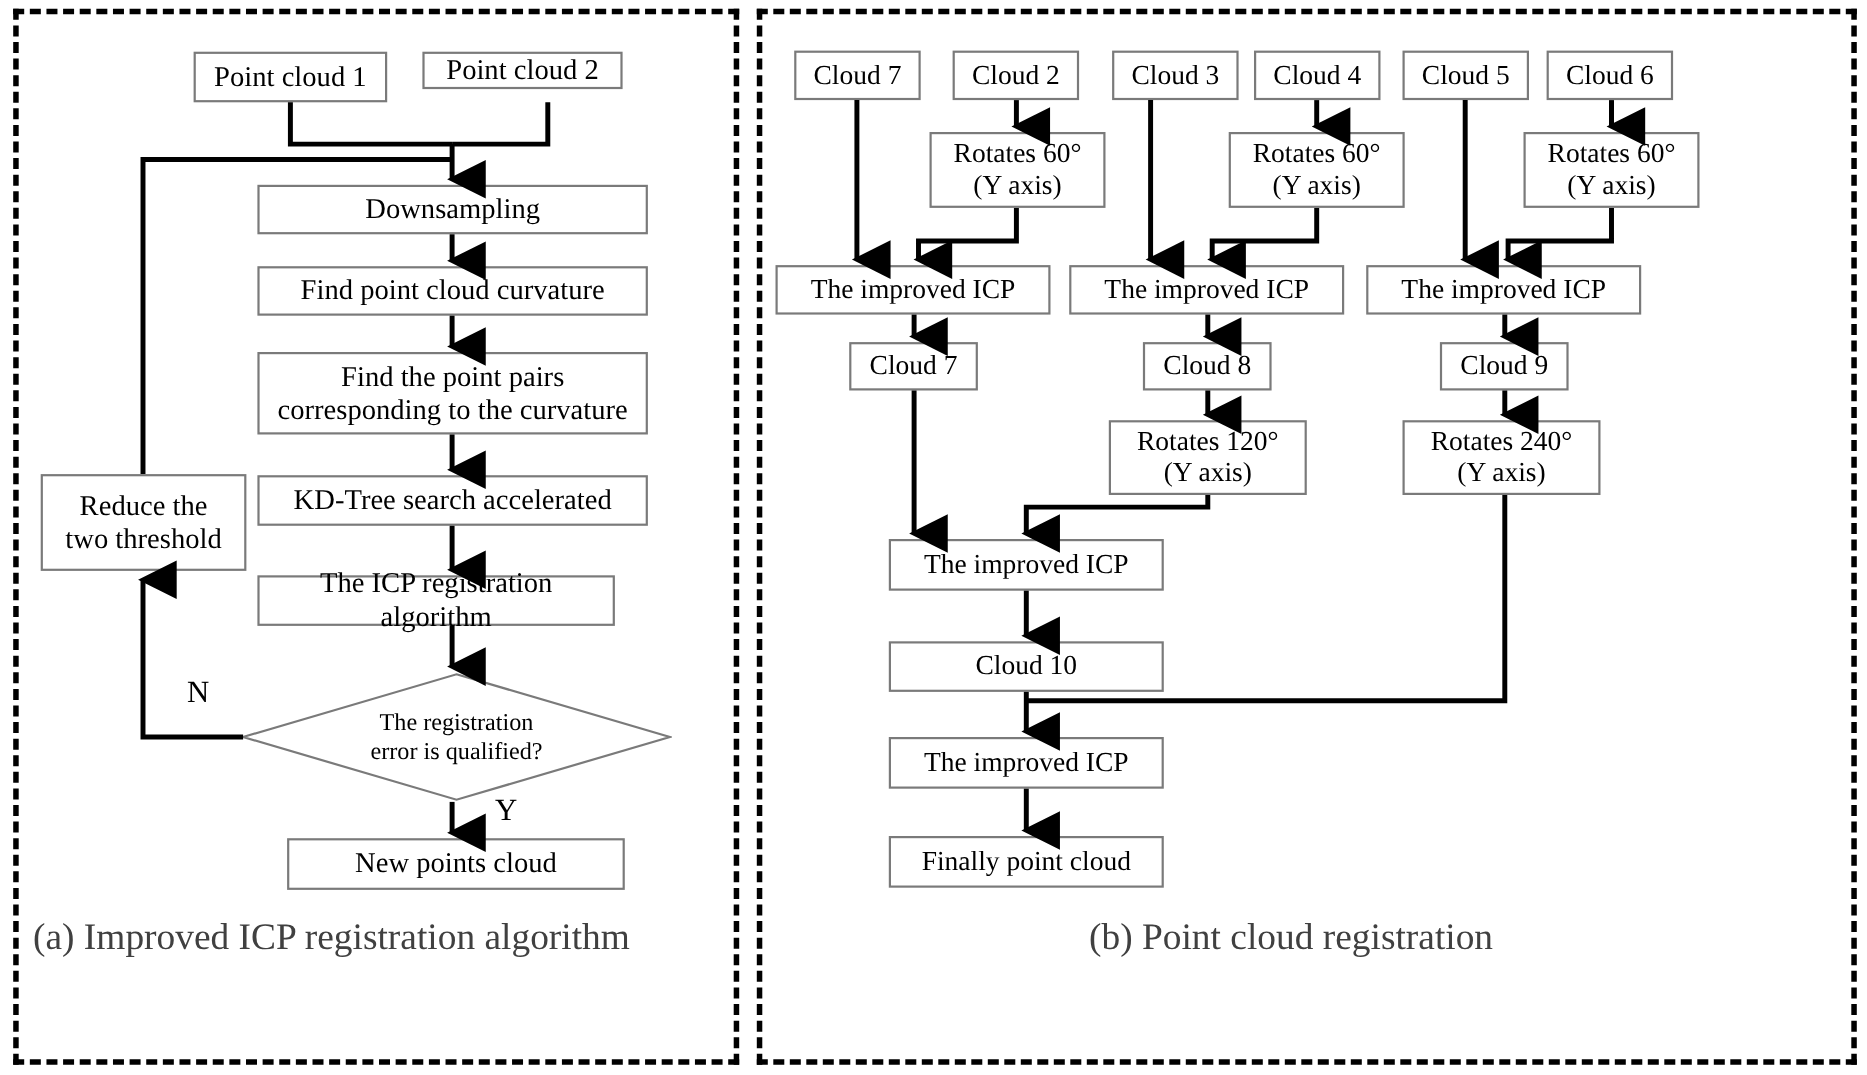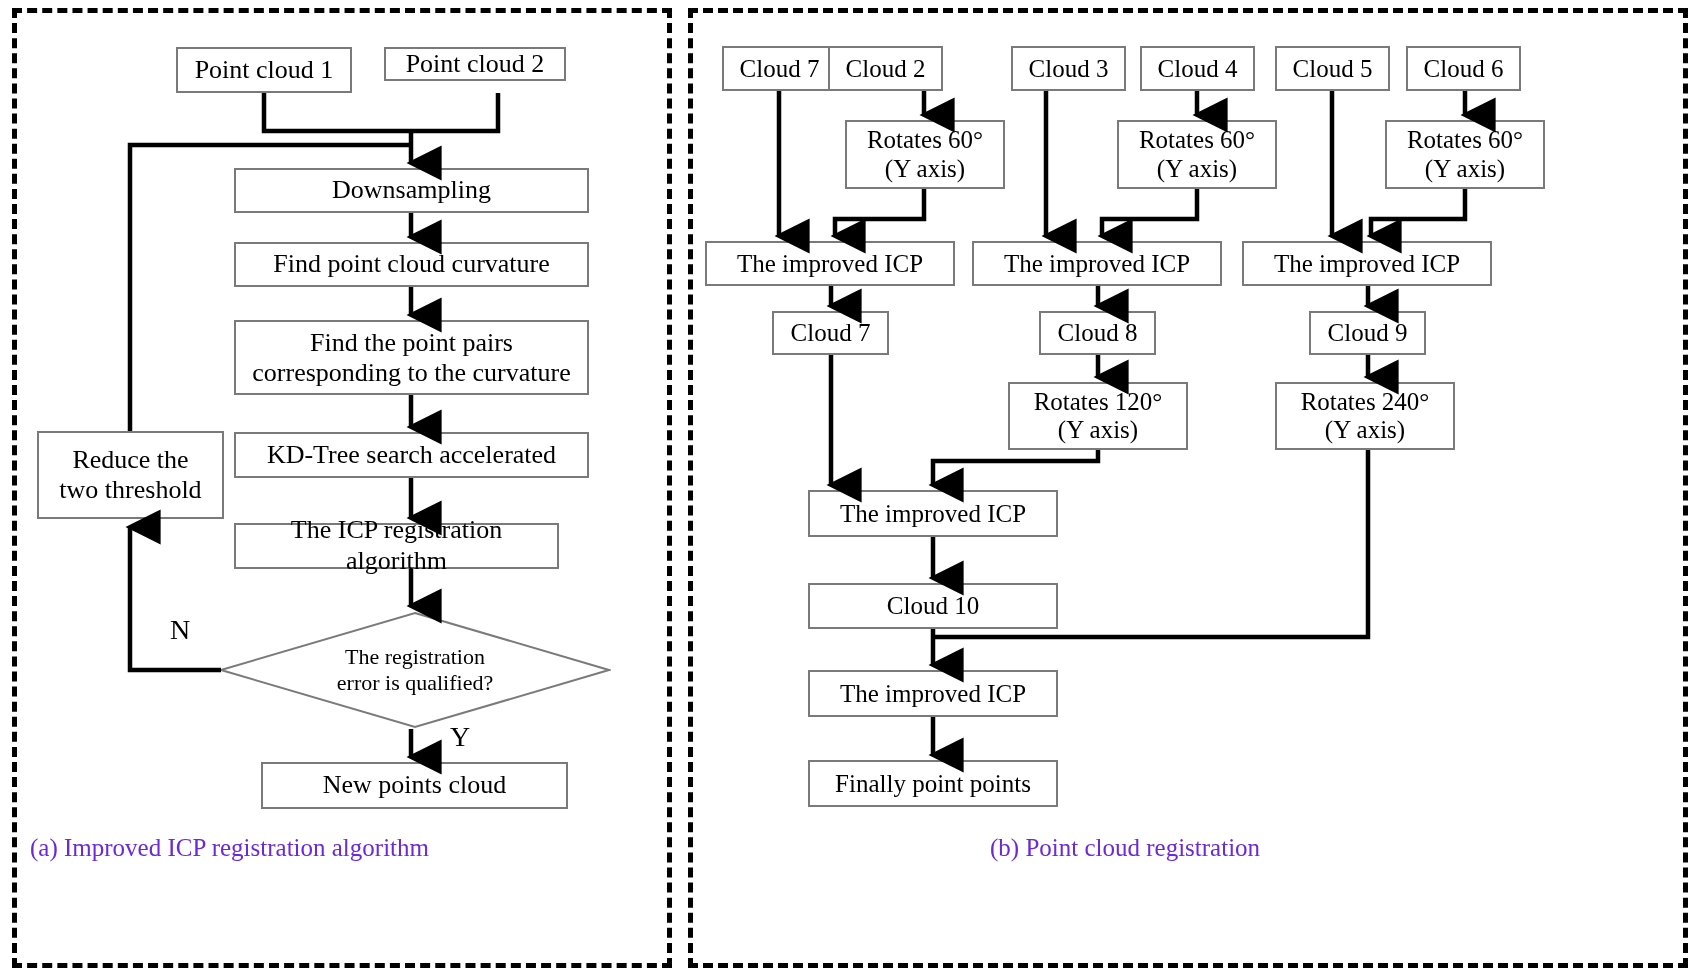--- a/index.html
+++ b/index.html
@@ -60,22 +60,22 @@
   }
   
   .flabel {
     position: absolute;
     font-size: 28px;
     color: #000;
     white-space: nowrap;
   }
   .caption {
     position: absolute;
-    font-size: 25px;
-    color: #6d28d9;
+    font-size: 34px;
+    color: #404040;
     white-space: nowrap;
   }
   
   #wires {
     position: absolute;
     left: 0; top: 0;
     width: 1697px;
     height: 977px;
     pointer-events: none;
   }
@@ -126,21 +126,21 @@
       </div>
     </div>
   </div>
 
   <div class="node" style="left:261px; top:762px; width:307px; height:47px;">New points cloud</div>
 
   <div class="flabel" style="left:170px; top:614px;">N</div>
   <div class="flabel" style="left:450px; top:721px;">Y</div>
 
   <div class="node small" style="left:722px; top:46px; width:115px; height:45px;">Cloud 7</div>
-  <div class="node small" style="left:828px; top:46px; width:115px; height:45px;">Cloud 2</div>
+  <div class="node small" style="left:866px; top:46px; width:115px; height:45px;">Cloud 2</div>
   <div class="node small" style="left:1011px; top:46px; width:115px; height:45px;">Cloud 3</div>
   <div class="node small" style="left:1140px; top:46px; width:115px; height:45px;">Cloud 4</div>
   <div class="node small" style="left:1275px; top:46px; width:115px; height:45px;">Cloud 5</div>
   <div class="node small" style="left:1406px; top:46px; width:115px; height:45px;">Cloud 6</div>
 
   <div class="node small twoline" style="left:845px; top:120px; width:160px; height:69px; flex-direction:column;">
     <span>Rotates 60°</span>
     <span>(Y axis)</span>
   </div>
   <div class="node small twoline" style="left:1117px; top:120px; width:160px; height:69px; flex-direction:column;">
@@ -165,21 +165,21 @@
     <span>(Y axis)</span>
   </div>
   <div class="node small twoline" style="left:1275px; top:382px; width:180px; height:68px; flex-direction:column;">
     <span>Rotates 240°</span>
     <span>(Y axis)</span>
   </div>
 
   <div class="node small" style="left:808px; top:490px; width:250px; height:47px;">The improved ICP</div>
   <div class="node small" style="left:808px; top:583px; width:250px; height:46px;">Cloud 10</div>
   <div class="node small" style="left:808px; top:670px; width:250px; height:47px;">The improved ICP</div>
-  <div class="node small" style="left:808px; top:760px; width:250px; height:47px;">Finally point points</div>
+  <div class="node small" style="left:808px; top:760px; width:250px; height:47px;">Finally point cloud</div>
 
   <div class="caption" style="left:30px; top:834px;">(a) Improved ICP registration algorithm</div>
   <div class="caption" style="left:990px; top:834px;">(b) Point cloud registration</div>
 
   <svg id="wires">
     <defs>
       <marker id="ah" markerWidth="9" markerHeight="9" refX="4.3" refY="7.4" orient="auto" markerUnits="strokeWidth">
         <polygon points="0.4,0.6 8.2,0.6 4.3,8.4" fill="#000"></polygon>
       </marker>
       <marker id="ahu" markerWidth="9" markerHeight="9" refX="4.3" refY="1.6" orient="auto" markerUnits="strokeWidth">

